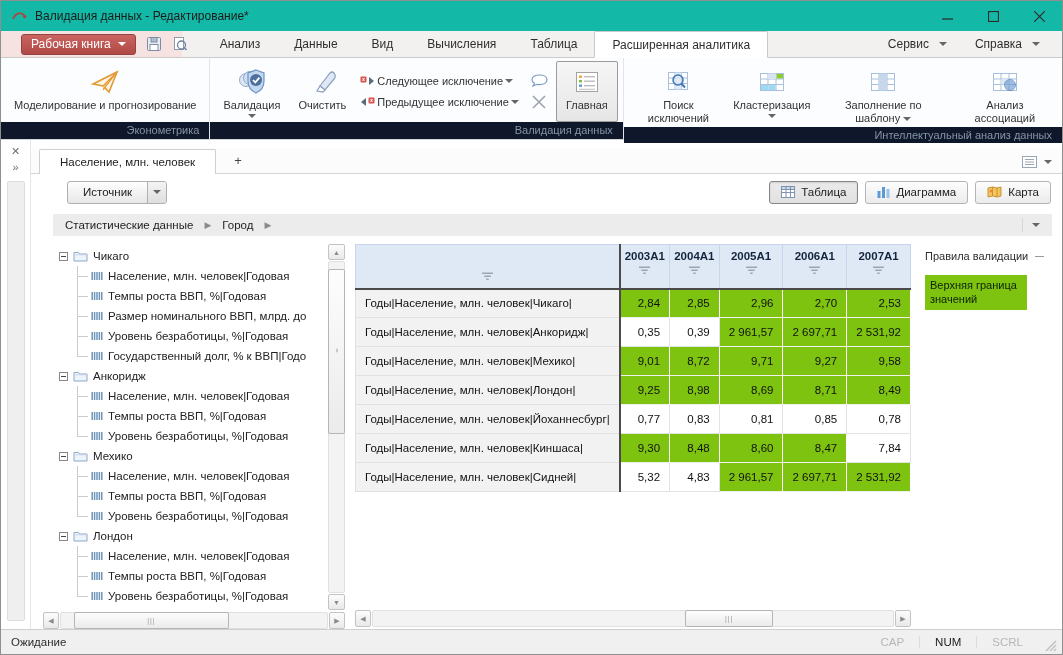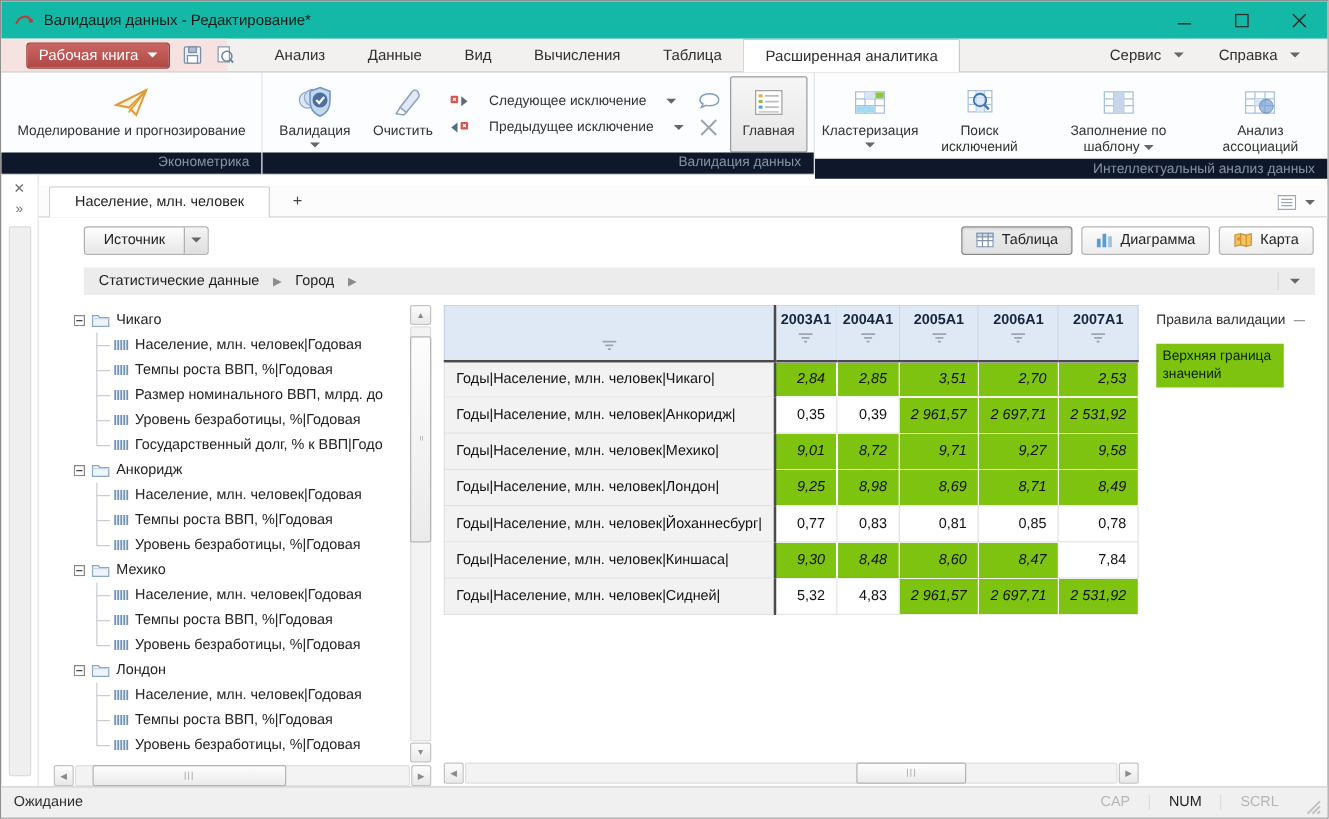--- a/index.html
+++ b/index.html
@@ -33,21 +33,21 @@
   .ribbon { height:82px; flex:0 0 82px; background:#fcfdfe; border-bottom:1px solid #d4d7dc; display:flex; }
   .rgroup { display:flex; flex-direction:column; border-right:1px solid #e2e5ea; }
   .rgroup:last-child { border-right:none; flex:1; }
   .rbuttons { flex:1; display:flex; align-items:stretch; padding:3px 5px 0 5px; gap:2px; }
   .rgroup-label { height:17px; background:#0f172a; color:#8595a6; font-size:11px; text-align:right; line-height:16px; padding:0 10px; white-space:nowrap; }
   .rbtn { display:flex; flex-direction:column; align-items:center; padding:3px 7px 1px; font-size:11px; color:#333;
           text-align:center; border:1px solid transparent; border-radius:2px; line-height:1.2; min-width:62px; }
   .rbtn .ricon { height:34px; display:flex; align-items:center; justify-content:center; }
   .rbtn.pressed { background:linear-gradient(#f6f6f6,#e6e6e6); border-color:#9b9b9b; }
   .exc-col { display:flex; flex-direction:column; justify-content:center; gap:9px; padding:0 4px; }
-  .exc-row { display:flex; align-items:center; gap:16px; font-size:11px; color:#333; }
+  .exc-row { display:flex; align-items:center; gap:2px; font-size:11px; color:#333; }
   .mini-col { display:flex; flex-direction:column; justify-content:center; gap:8px; padding:0 6px; align-items:center; }
 
   
   .workarea { flex:1; display:flex; min-height:0; }
   .left-strip { width:30px; flex:0 0 30px; display:flex; flex-direction:column; align-items:center; padding-top:5px; gap:3px; border-right:1px solid #e6e6e6; }
   .strip-ic { color:#6f6f6f; font-size:11px; line-height:13px; }
   .collapsed-band { width:18px; flex:1; margin:4px 0 8px; background:#efefef; border:1px solid #dddddd; border-radius:2px; }
   .doc { flex:1; display:flex; flex-direction:column; min-width:0; padding-top:8px; }
 
   .doctabs { height:26px; flex:0 0 26px; display:flex; align-items:flex-end; border-bottom:1px solid #d6d6d6; padding-left:8px; background:#fcfcfc; }
@@ -58,21 +58,21 @@
 
   .toolbar { height:36px; flex:0 0 36px; display:flex; align-items:center; padding:5px 11px 5px 36px; }
   .source-split { display:flex; height:23px; border:1px solid #b0b0b0; border-radius:3px; overflow:hidden; background:linear-gradient(#fefefe,#e7e7e7); }
   .source-main { padding:0 15px; display:flex; align-items:center; font-size:11.5px; color:#222; }
   .source-arrow { width:19px; border-left:1px solid #b0b0b0; display:flex; align-items:center; justify-content:center; background:linear-gradient(#f4f4f4,#dedede); }
   .view-buttons { margin-left:auto; display:flex; gap:7px; }
   .vbtn { height:23px; display:flex; align-items:center; gap:6px; padding:0 11px; border:1px solid #b5b5b5; border-radius:3px;
           background:linear-gradient(#fdfdfd,#ebebeb); font-size:11.5px; color:#222; }
   .vbtn.active { border-color:#868686; background:linear-gradient(#ebebeb,#e1e1e1); box-shadow:inset 0 1px 2px rgba(0,0,0,.12); }
 
-  .breadcrumb { height:22px; flex:0 0 22px; margin:4px 10px 2px 36px; background:#ececec; display:flex; align-items:center; padding:0 12px; font-size:11.5px; }
+  .breadcrumb { height:22px; flex:0 0 22px; margin:4px 10px 2px 22px; background:#ececec; display:flex; align-items:center; padding:0 12px; font-size:11.5px; }
   .bc-item { margin-right:11px; color:#1e1e1e; }
   .bc-sep { color:#8b8b8b; margin-right:11px; font-size:9px; }
   .bc-arrow { margin-left:auto; border-left:1px solid #d6d6d6; padding-left:9px; height:14px; display:flex; align-items:center; }
 
   .content { flex:1; display:flex; min-height:0; padding:2px 0 0 6px; }
 
   
   .tree-panel { width:310px; flex:0 0 310px; display:flex; flex-direction:column; min-height:0; }
   .tree-main { flex:1; display:flex; min-height:0; }
   .tree-list { flex:1; overflow:hidden; padding:6px 0 0 8px; font-size:11.5px; white-space:nowrap; }
@@ -96,21 +96,21 @@
 
   
   .grid-panel { flex:1; display:flex; flex-direction:column; min-width:0; padding:4px 4px 0 8px; }
   table.grid { border-collapse:collapse; font-size:11.5px; table-layout:fixed; }
   .grid th, .grid td { height:29px; overflow:hidden; white-space:nowrap; }
   .grid thead th { height:44px; background:#dfe9f6; border:1px solid #c7d6ec; border-bottom:2px solid #4a4a4a; vertical-align:top; padding-top:5px; font-weight:bold; color:#15243d; }
   .grid thead th.corner { width:263px; vertical-align:bottom; padding-bottom:7px; }
   .grid thead th .fwrap { display:flex; justify-content:center; margin-top:4px; }
   .grid td.rowlabel { width:263px; background:#f2f2f2; border:1px solid #e1e1e1; padding:0 9px; text-align:left; color:#111; }
   .grid td.val { width:60px; text-align:right; padding:0 9px; border:1px solid #e3e3e3; background:#fff; color:#111; }
-  .grid td.val.green { background:var(--validation-green,#7dc30f); border-color:rgba(255,255,255,.42); border-bottom-color:rgba(0,0,0,.06);font-style:italic; }
+  .grid td.val.green { background:var(--validation-green,#7dc30f); border-color:rgba(255,255,255,.42); border-bottom-color:rgba(0,0,0,.06); }
   .grid .firstval { border-left:2px solid #4a4a4a !important; }
   .grid-hscroll { margin-top:auto; margin-bottom:2px; }
 
   
   .rules-panel { width:147px; flex:0 0 147px; padding:10px 6px 0 10px; font-size:11px; }
   .rules-title { display:flex; align-items:center; gap:7px; color:#2e2e2e; white-space:nowrap; }
   .rules-title .dash { flex:0 0 9px; border-top:1px solid #9a9a9a; }
   .rule-box { margin-top:13px; padding:3px 5px; width:102px; line-height:1.3; color:#0c2200; background:var(--validation-green,#7dc30f); }
 
   
@@ -285,43 +285,43 @@
           <span>Главная</span>
         </div>
       </div>
       <div class="rgroup-label">Валидация данных</div>
     </div>
 
     <div class="rgroup">
       <div class="rbuttons">
         <div class="rbtn">
           <span class="ricon">
+            <svg width="26" height="22" viewBox="0 0 26 22">
+                <rect x="3.5" y="1.5" width="19" height="17" fill="#fff" stroke="#a9c0dd"></rect>
+                <path d="M3.5 7h19M3.5 12.5h19M10 1.5v17M16.5 1.5v17" stroke="#a9c0dd"></path>
+                <rect x="10" y="1.5" width="6.5" height="17" fill="#d9e6f4" opacity="0.8"></rect>
+                <circle cx="13" cy="9" r="5" fill="none" stroke="#3f75b5" stroke-width="1.5"></circle>
+                <line x1="16.5" y1="12.8" x2="20" y2="16.5" stroke="#3f75b5" stroke-width="2"></line>
+              </svg>
+          </span>
+          <span>Поиск исключений</span>
+        </div>
+        <div class="rbtn">
+          <span class="ricon">
             <svg width="26" height="20" viewBox="0 0 26 20">
                 <rect x="1.5" y="1.5" width="23" height="17" fill="#fff" stroke="#a9c0dd"></rect>
                 <path d="M1.5 7h23M1.5 12.5h23M9 1.5v17M17 1.5v17" stroke="#a9c0dd"></path>
                 <rect x="9" y="1.5" width="8" height="5.5" fill="#d9e4f2"></rect>
                 <rect x="17.5" y="2" width="6.5" height="4.5" fill="#8ccc2e"></rect>
                 <rect x="2" y="13" width="7" height="5" fill="#9fd9f2"></rect>
                 <rect x="9.5" y="13" width="7" height="5" fill="#9fd9f2"></rect>
               </svg>
           </span>
           <span>Кластеризация</span>
           <span class="caret dark" style="margin-top:2px"></span>
-        </div>
-        <div class="rbtn">
-          <span class="ricon">
-            <svg width="26" height="22" viewBox="0 0 26 22">
-                <rect x="3.5" y="1.5" width="19" height="17" fill="#fff" stroke="#a9c0dd"></rect>
-                <path d="M3.5 7h19M3.5 12.5h19M10 1.5v17M16.5 1.5v17" stroke="#a9c0dd"></path>
-                <rect x="10" y="1.5" width="6.5" height="17" fill="#d9e6f4" opacity="0.8"></rect>
-                <circle cx="13" cy="9" r="5" fill="none" stroke="#3f75b5" stroke-width="1.5"></circle>
-                <line x1="16.5" y1="12.8" x2="20" y2="16.5" stroke="#3f75b5" stroke-width="2"></line>
-              </svg>
-          </span>
-          <span>Поиск исключений</span>
         </div>
         <div class="rbtn">
           <span class="ricon">
             <svg width="26" height="20" viewBox="0 0 26 20">
                 <rect x="1.5" y="1.5" width="23" height="17" fill="#fff" stroke="#a9c0dd"></rect>
                 <path d="M1.5 7h23M1.5 12.5h23M9 1.5v17M17 1.5v17" stroke="#a9c0dd"></path>
                 <rect x="9" y="1.5" width="8" height="17" fill="#c6d7ec"></rect>
               </svg>
           </span>
           <span><span>Заполнение по шаблону</span> <span class="caret dark" style="display:inline-block;vertical-align:middle"></span></span>
@@ -629,21 +629,21 @@
                       </svg>
                     </div>
                   </th>
                 </tr>
               </thead>
               <tbody>
                 <tr>
                   <td class="rowlabel">Годы|Население, млн. человек|Чикаго|</td>
                   <td class="val green firstval">2,84</td>
                   <td class="val green">2,85</td>
-                  <td class="val green">3,51</td>
+                  <td class="val green">2,96</td>
                   <td class="val green">2,70</td>
                   <td class="val green">2,53</td>
                 </tr>
                 <tr>
                   <td class="rowlabel">Годы|Население, млн. человек|Анкоридж|</td>
                   <td class="val firstval">0,35</td>
                   <td class="val">0,39</td>
                   <td class="val green">2 961,57</td>
                   <td class="val green">2 697,71</td>
                   <td class="val green">2 531,92</td>

